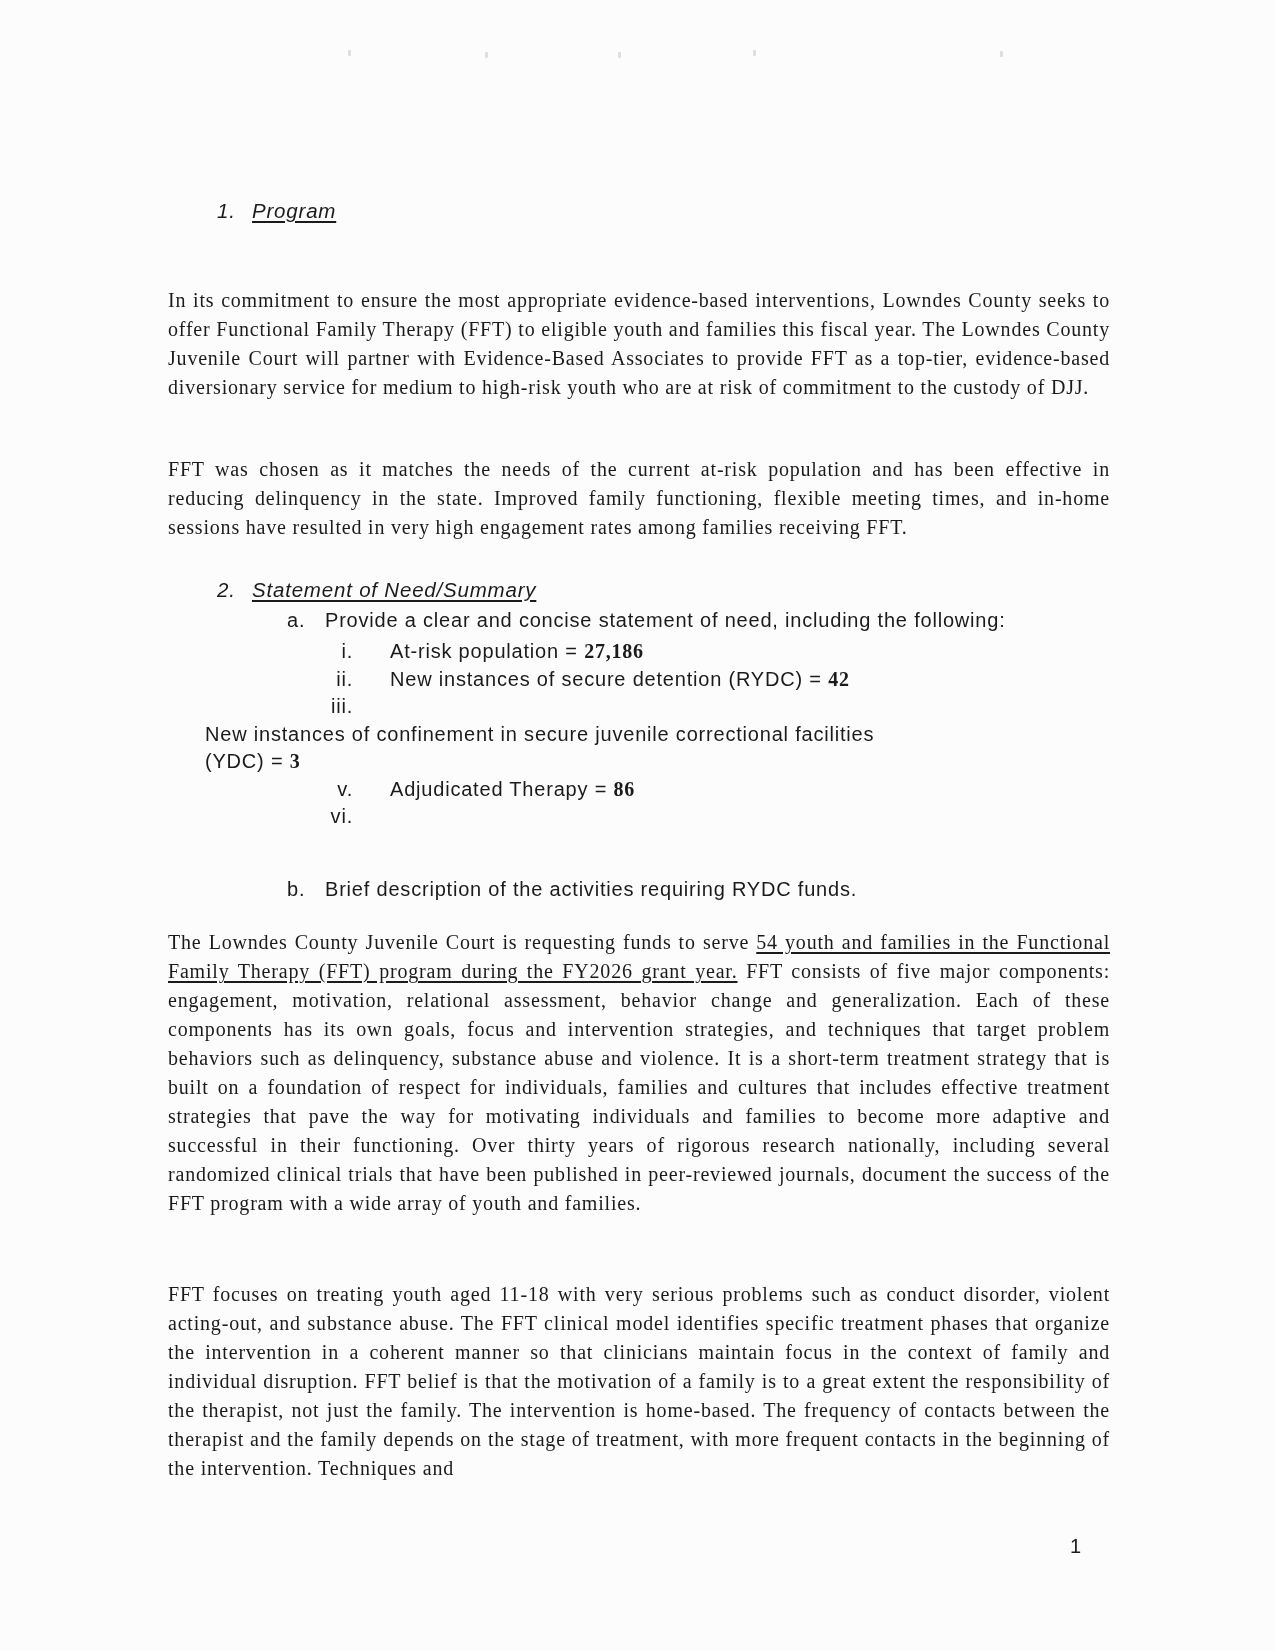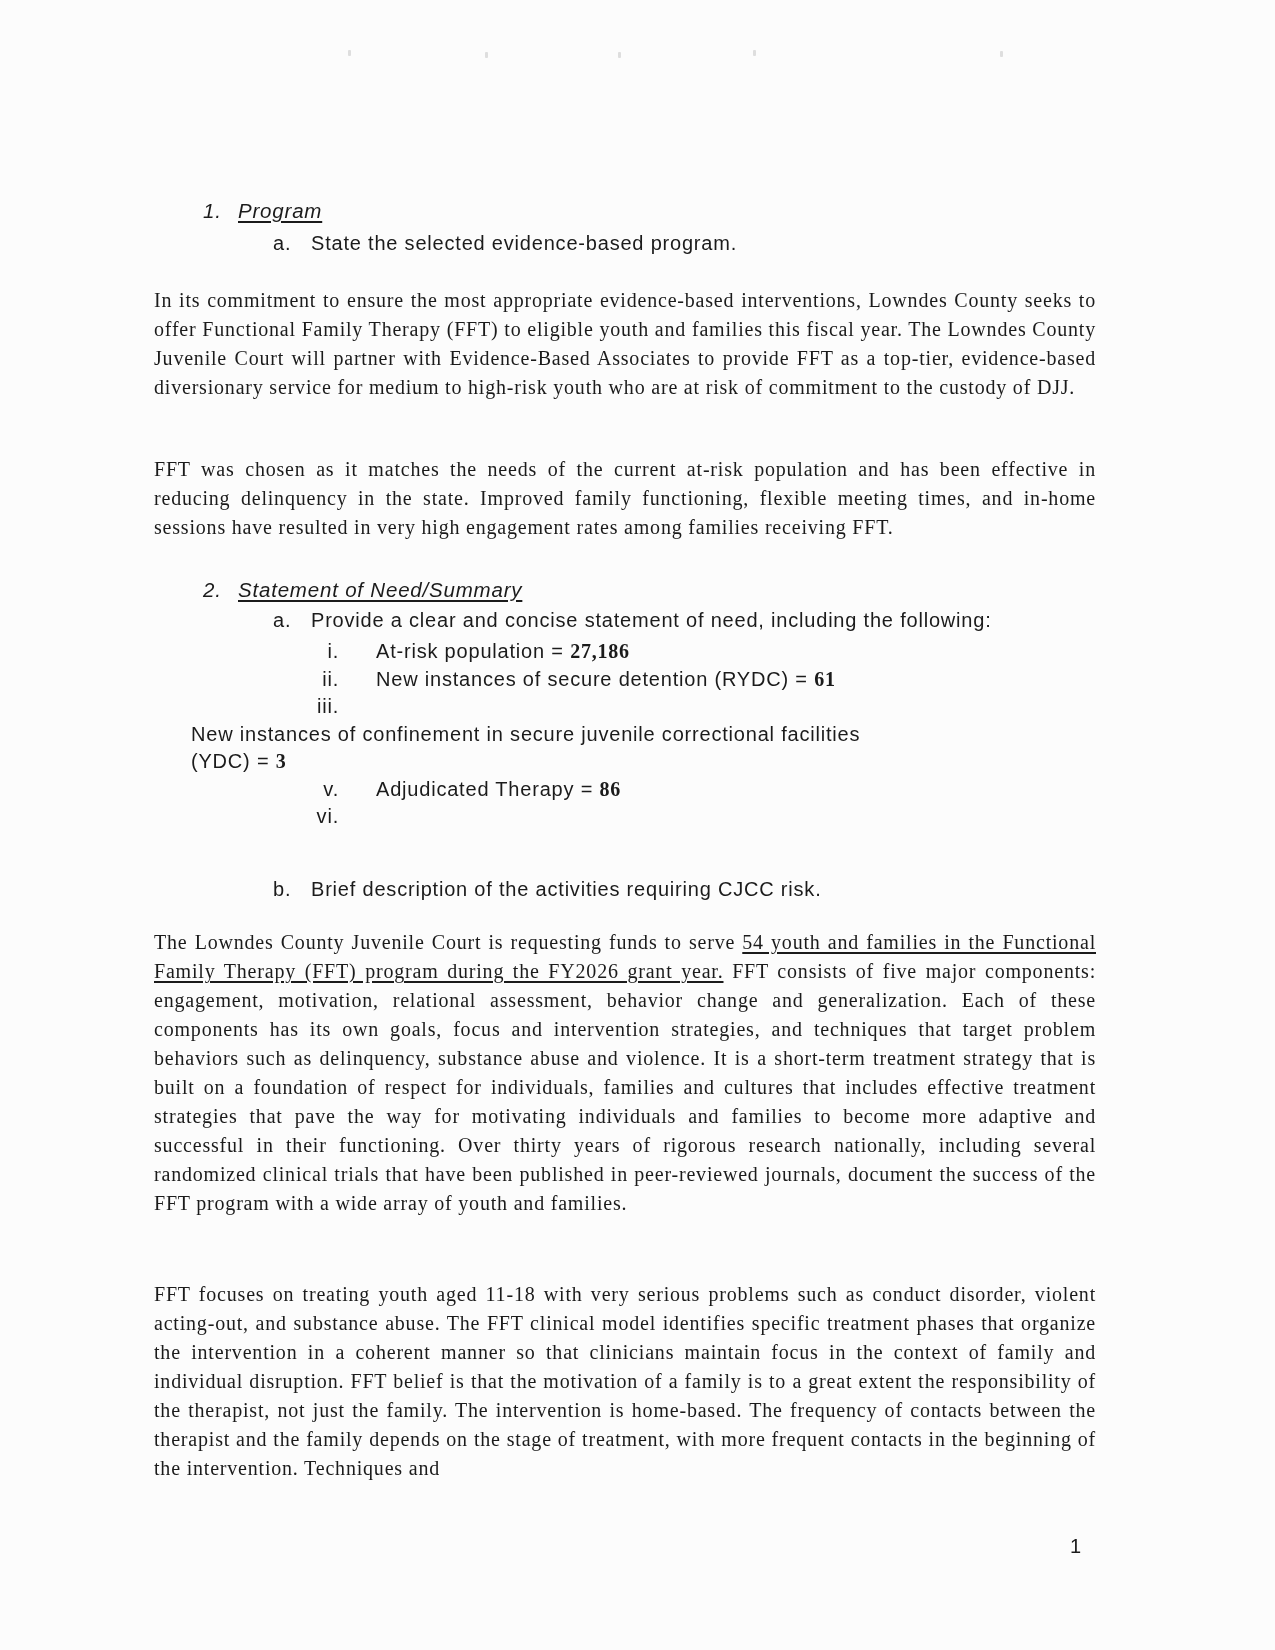--- a/index.html
+++ b/index.html
@@ -7,21 +7,21 @@
     position: relative;
     width: 1275px;
     height: 1650px;
     background: #fcfcfc;
     font-family: "Liberation Sans", "DejaVu Sans", sans-serif;
     color: #1b1b1b;
     overflow: hidden;
   }
   .blk {
     position: absolute;
-    left: 154px;
+    left: 168px;
     width: 942px;
     font-size: 20px;
     line-height: 29px;
     letter-spacing: 0.8px;
     margin: 0;
   }
   .body-par { text-align: justify; font-family: Liberation Serif, serif; }
   .h-sec { font-style: italic; padding-left: 49px; font-size: 20.5px; }
   .h-sec .sec-num { display: inline-block; width: 35px; }
   .h-sec .sec-title { text-decoration: underline; text-underline-offset: 3px; }
@@ -56,62 +56,59 @@
   <div class="speck" style="left:348px; top:50px"></div>
   <div class="speck" style="left:485px; top:52px"></div>
   <div class="speck" style="left:618px; top:52px"></div>
   <div class="speck" style="left:753px; top:50px"></div>
   <div class="speck" style="left:1000px; top:51px"></div>
 
   <div class="blk h-sec" style="top:196px">
     <span class="sec-num">1.</span><span class="sec-title">Program</span>
   </div>
 
-  <div class="blk l2" style="top:229px">
-    <span class="l2-marker">a.</span><span>State the selected evidence-based program.</span>
-  </div>
 
   <p class="blk body-par" style="top:286px">In its commitment to ensure the most appropriate evidence-based interventions, Lowndes County seeks to offer Functional Family Therapy (FFT) to eligible youth and families this fiscal year.  The Lowndes County Juvenile Court will partner with Evidence-Based Associates to provide FFT as a top-tier, evidence-based diversionary service for medium to high-risk youth who are at risk of commitment to the custody of DJJ.</p>
 
   <p class="blk body-par" style="top:455px">FFT was chosen as it matches the needs of the current at-risk population and has been effective in reducing delinquency in the state.  Improved family functioning, flexible meeting times, and in-home sessions have resulted in very high engagement rates among families receiving FFT.</p>
 
   <div class="blk h-sec" style="top:575px">
     <span class="sec-num">2.</span><span class="sec-title">Statement of Need/Summary</span>
   </div>
 
   <div class="blk l2" style="top:606px">
     <span class="l2-marker">a.</span><span>Provide a clear and concise statement of need, including the following:</span>
   </div>
 
   <div class="blk stats-list" style="top:638px">
     <div class="stat-row">
       <span class="rn">i.</span>
       <span class="stat-text"><span>At-risk population = </span><span class="stat-value">27,186</span></span>
     </div>
     <div class="stat-row">
       <span class="rn">ii.</span>
-      <span class="stat-text"><span>New instances of secure detention (RYDC) = </span><span class="stat-value">61</span></span>
+      <span class="stat-text"><span>New instances of secure detention (RYDC) = </span><span class="stat-value">42</span></span>
     </div>
     <div class="stat-row">
       <span class="rn">iii.</span>
     </div>
     <div class="stat-row">
       <span class="stat-text"><span>New instances of confinement in secure juvenile correctional facilities (YDC) = </span><span class="stat-value">3</span></span>
     </div>
     <div class="stat-row">
       <span class="rn">v.</span>
       <span class="stat-text"><span>Adjudicated Therapy = </span><span class="stat-value">86</span></span>
     </div>
     <div class="stat-row">
       <span class="rn">vi.</span>
     </div>
   </div>
 
   <div class="blk l2" style="top:875px">
-    <span class="l2-marker">b.</span><span>Brief description of the activities requiring CJCC risk.</span>
+    <span class="l2-marker">b.</span><span>Brief description of the activities requiring RYDC funds.</span>
   </div>
 
   <p class="blk body-par" style="top:928px"><span>The Lowndes County Juvenile Court is requesting funds to serve </span><span class="u-seg">54 youth and families in the Functional Family Therapy (FFT) program during the FY2026 grant year.</span><span>  FFT consists of five major components: engagement, motivation, relational assessment, behavior change and generalization. Each of these components has its own goals, focus and intervention strategies, and techniques that target problem behaviors such as delinquency, substance abuse and violence.  It is a short-term treatment strategy that is built on a foundation of respect for individuals, families and cultures that includes effective treatment strategies that pave the way for motivating individuals and families to become more adaptive and successful in their functioning. Over thirty years of rigorous research nationally, including several randomized clinical trials that have been published in peer-reviewed journals, document the success of the FFT program with a wide array of youth and families.</span></p>
 
   <p class="blk body-par" style="top:1280px">FFT focuses on treating youth aged 11-18 with very serious problems such as conduct disorder, violent acting-out, and substance abuse. The FFT clinical model identifies specific treatment phases that organize the intervention in a coherent manner so that clinicians maintain focus in the context of family and individual disruption. FFT belief is that the motivation of a family is to a great extent the responsibility of the therapist, not just the family.  The intervention is home-based. The frequency of contacts between the therapist and the family depends on the stage of treatment, with more frequent contacts in the beginning of the intervention. Techniques and</p>
 
   <div class="page-number">1</div>
 
 </div>
 

